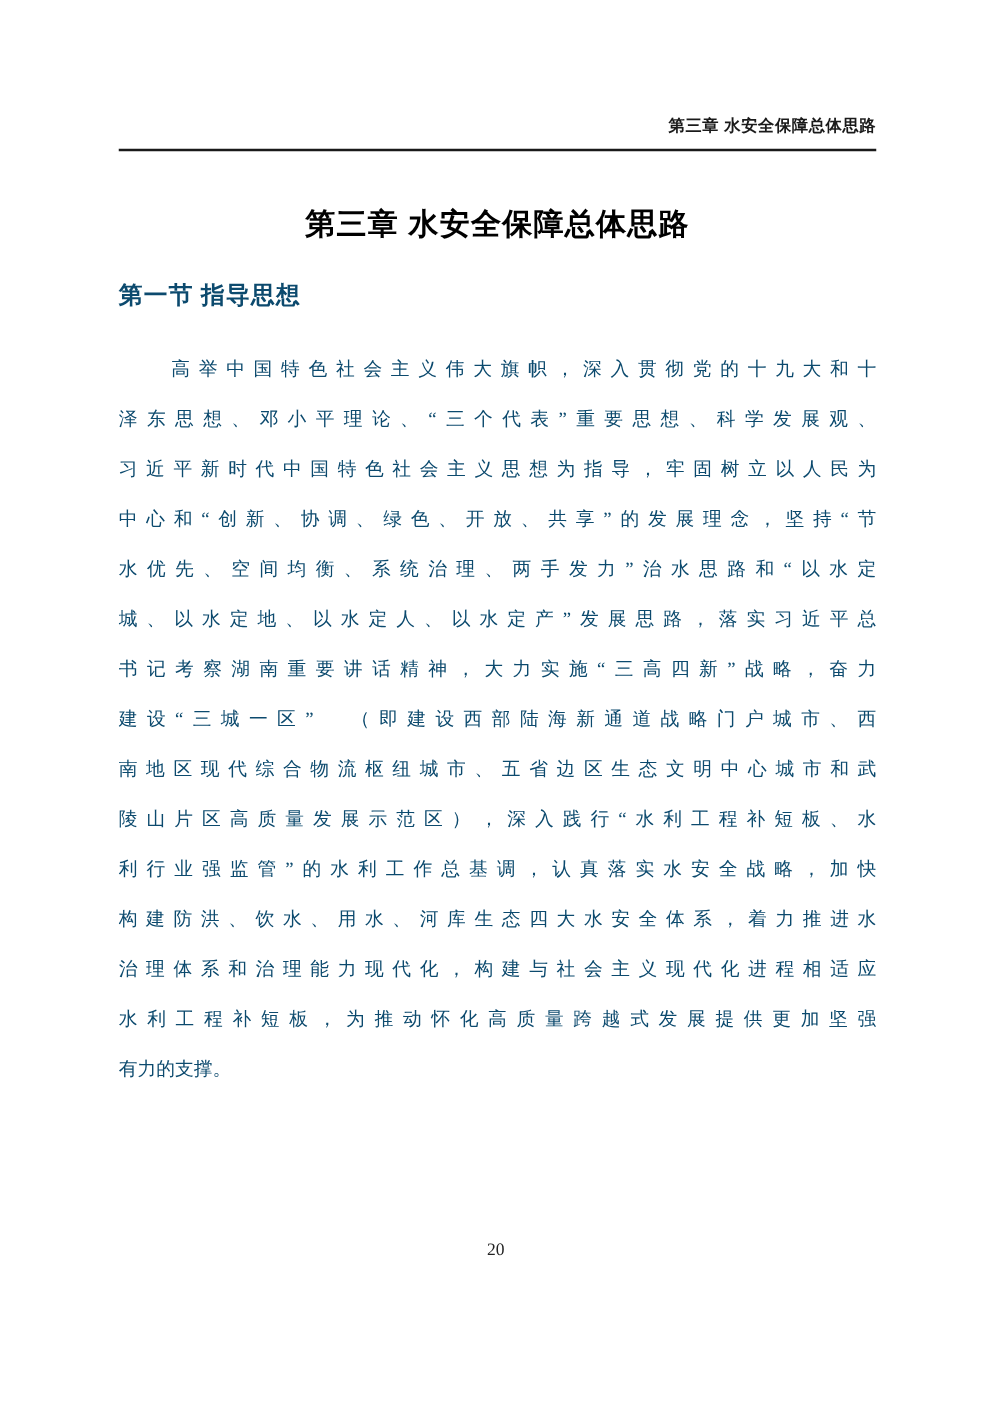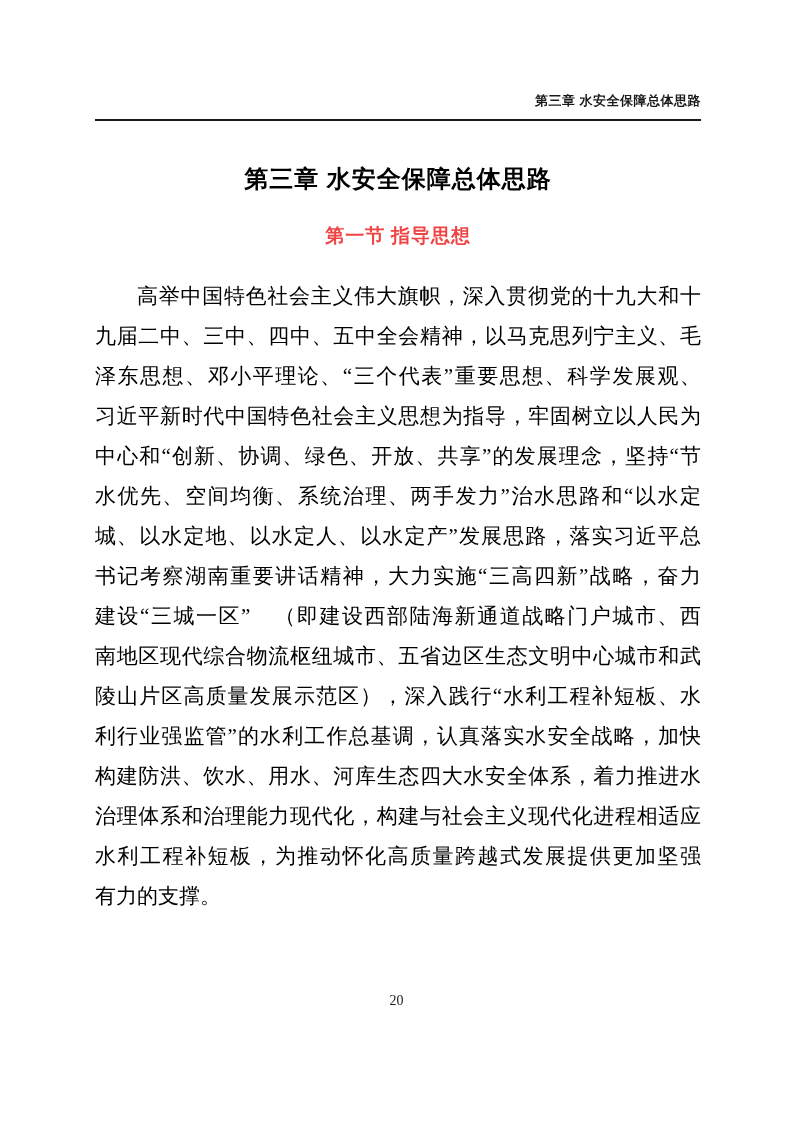--- a/index.html
+++ b/index.html
@@ -36,34 +36,34 @@
     font-family: "Liberation Sans", "DejaVu Sans", sans-serif;
     font-weight: bold;
     font-size: 24px;
     letter-spacing: 1px;
     color: #000000;
     white-space: nowrap;
   }
   .section-title {
     position: absolute;
     top: 223px; left: 95px; width: 606px;
-    text-align: center;
+    text-align: left;
     font-family: "Liberation Serif", "DejaVu Serif", serif;
     font-weight: bold;
     font-size: 19px;
     letter-spacing: 1px;
-    color: #ef4444;
+    color: #0c4a6e;
     white-space: nowrap;
   }
   .body-text {
     position: absolute;
     top: 276px; left: 95px; width: 606px;
-    font-size: 21px;
+    font-size: 15px;
     line-height: 40px;
-    color: #000000;
+    color: #0c4a6e;
   }
   .body-line {
     text-align: justify;
     text-align-last: justify;
     height: 40px;
     overflow: hidden;
   }
   .body-line.indent { text-indent: 42px; }
   .body-line.last { text-align-last: left; }
   .page-number {
@@ -82,21 +82,20 @@
   <div class="running-head">第三章 水安全保障总体思路</div>
 
   <div class="head-rule"></div>
 
   <h1 class="chapter-title" style="margin:0;">第三章 水安全保障总体思路</h1>
 
   <h2 class="section-title" style="margin:0;">第一节 指导思想</h2>
 
   <div class="body-text">
     <div class="body-line indent">高举中国特色社会主义伟大旗帜，深入贯彻党的十九大和十</div>
-    <div class="body-line">九届二中、三中、四中、五中全会精神，以马克思列宁主义、毛</div>
     <div class="body-line">泽东思想、邓小平理论、“三个代表”重要思想、科学发展观、</div>
     <div class="body-line">习近平新时代中国特色社会主义思想为指导，牢固树立以人民为</div>
     <div class="body-line">中心和“创新、协调、绿色、开放、共享”的发展理念，坚持“节</div>
     <div class="body-line">水优先、空间均衡、系统治理、两手发力”治水思路和“以水定</div>
     <div class="body-line">城、以水定地、以水定人、以水定产”发展思路，落实习近平总</div>
     <div class="body-line">书记考察湖南重要讲话精神，大力实施“三高四新”战略，奋力</div>
     <div class="body-line">建设“三城一区”　（即建设西部陆海新通道战略门户城市、西</div>
     <div class="body-line">南地区现代综合物流枢纽城市、五省边区生态文明中心城市和武</div>
     <div class="body-line">陵山片区高质量发展示范区），深入践行“水利工程补短板、水</div>
     <div class="body-line">利行业强监管”的水利工作总基调，认真落实水安全战略，加快</div>

